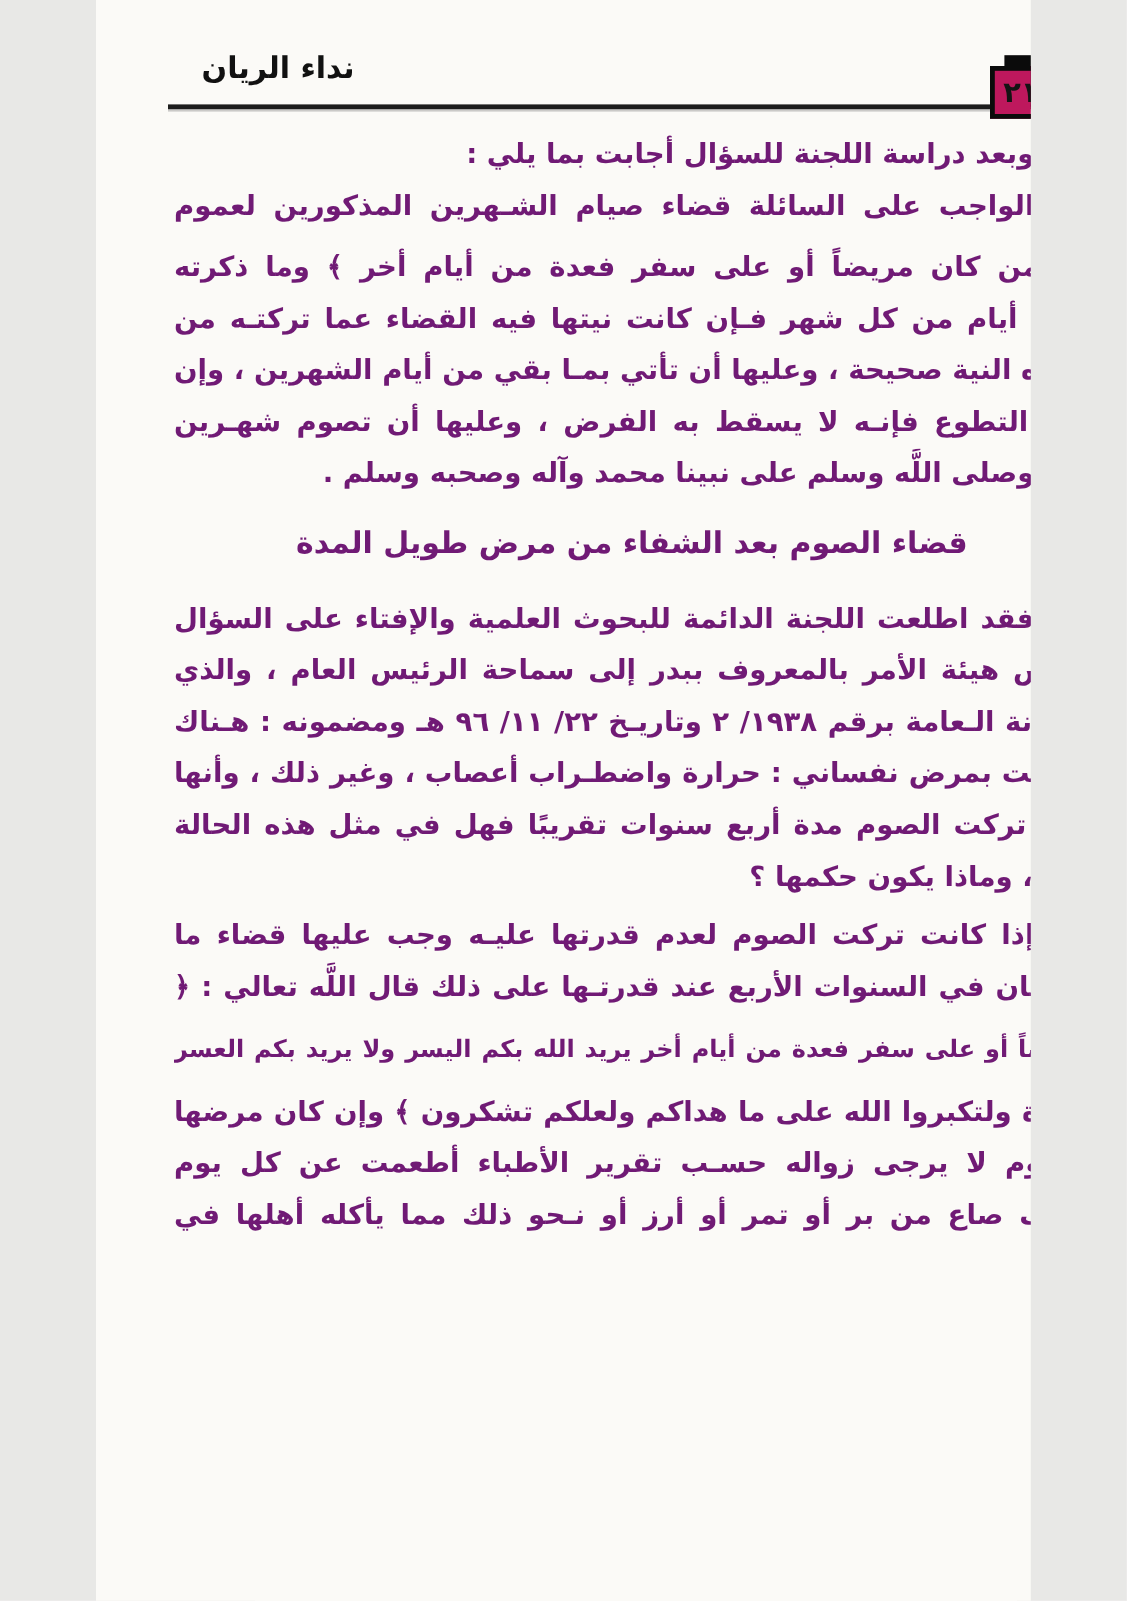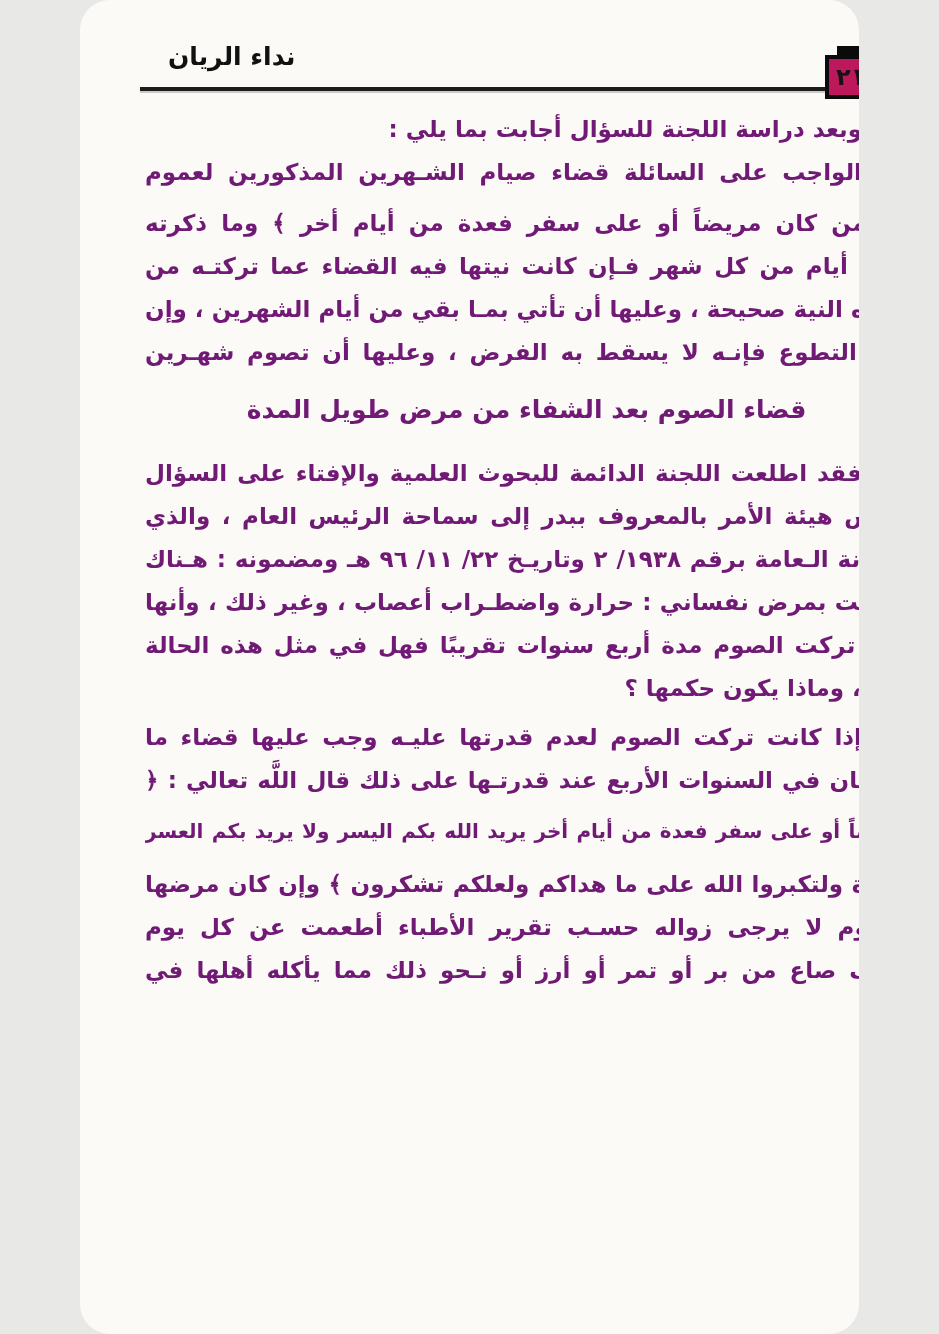--- a/index.html
+++ b/index.html
@@ -4,21 +4,20 @@
 <style>
   html,body{margin:0;padding:0;}
   body{background:#e8e8e6;font-family:"DejaVu Sans",sans-serif;}
   .page{
     position:relative;
     width:779px;height:1334px;
     margin:0 auto;
     background:#fbfaf7;
     color:#141414;
     overflow:hidden;
-    border-radius:30px;
   }
   
   .book-title{
     position:absolute;
     left:88px;top:42px;
     font-size:25px;font-weight:bold;
     color:#111;
     direction:rtl;
   }
   .header-rule{
@@ -98,20 +97,21 @@
     <div class="badge-face">٢١٦</div>
   </div>
 
   <div class="body-text">
       <div class="line para short" dir="rtl">وبعد دراسة اللجنة للسؤال أجابت بما يلي :</div>
       <div class="line para full" dir="rtl">الواجب على السائلة قضاء صيام الشـهرين المذكورين لعموم قوله تعالى :</div>
       <div class="line full gap8" dir="rtl">﴿ ومن كان مريضاً أو على سفر فعدة من أيام أخر ﴾ وما ذكرته السائـلة من صيام</div>
       <div class="line full" dir="rtl">ثلاثة أيام من كل شهر فـإن كانت نيتها فيه القضاء عما تركتـه من صيام الشهرين</div>
       <div class="line full" dir="rtl">فهذه النية صحيحة ، وعليها أن تأتي بمـا بقي من أيام الشهرين ، وإن كانت نيتها</div>
       <div class="line full" dir="rtl">فيه التطوع فإنـه لا يسقط به الفرض ، وعليها أن تصوم شهـرين كاملين ، وليس</div>
+      <div class="line para short" dir="rtl">وصلى اللَّه وسلم على نبينا محمد وآله وصحبه وسلم .</div>
       <div class="line heading gap10" dir="rtl">قضاء الصوم بعد الشفاء من مرض طويل المدة</div>
       <div class="line para full gap16" dir="rtl">فقد اطلعت اللجنة الدائمة للبحوث العلمية والإفتاء على السؤال المقدم من</div>
       <div class="line full" dir="rtl">رئيس هيئة الأمر بالمعروف ببدر إلى سماحة الرئيس العام ، والذي أحيل إليها من</div>
       <div class="line full" dir="rtl">الأمانة الـعامة برقم ١٩٣٨/ ٢ وتاريـخ ٢٢/ ١١/ ٩٦ هـ ومضمونه : هـناك امرأة</div>
       <div class="line full" dir="rtl">أصيبت بمرض نفساني : حرارة واضطـراب أعصاب ، وغير ذلك ، وأنها على أثر</div>
       <div class="line full" dir="rtl">ذلك تركت الصوم مدة أربع سنوات تقريبًا فهل في مثل هذه الحالة تقضي الصوم</div>
       <div class="line short" dir="rtl">أولاً ، وماذا يكون حكمها ؟</div>
       <div class="line para full gap6" dir="rtl">إذا كانت تركت الصوم لعدم قدرتها عليـه وجب عليها قضاء ما أفطرته من</div>
       <div class="line full" dir="rtl">رمضان في السنوات الأربع عند قدرتـها على ذلك قال اللَّه تعالي : ﴿ ومن كان</div>
       <div class="line full small gap8" dir="rtl">مريضاً أو على سفر فعدة من أيام أخر يريد الله بكم اليسر ولا يريد بكم العسر ولتكملوا</div>

